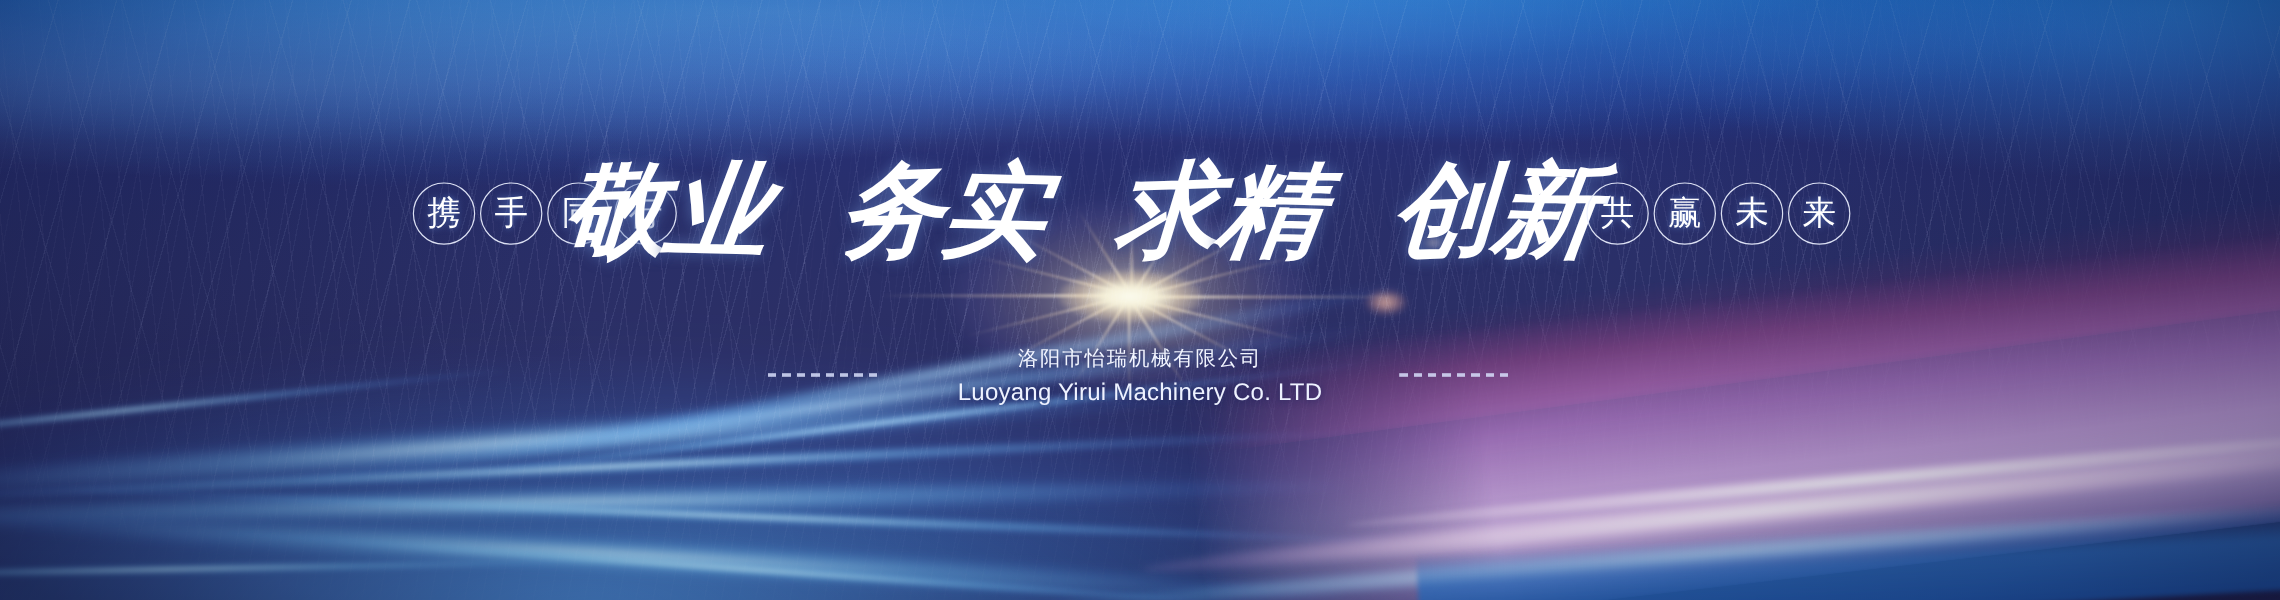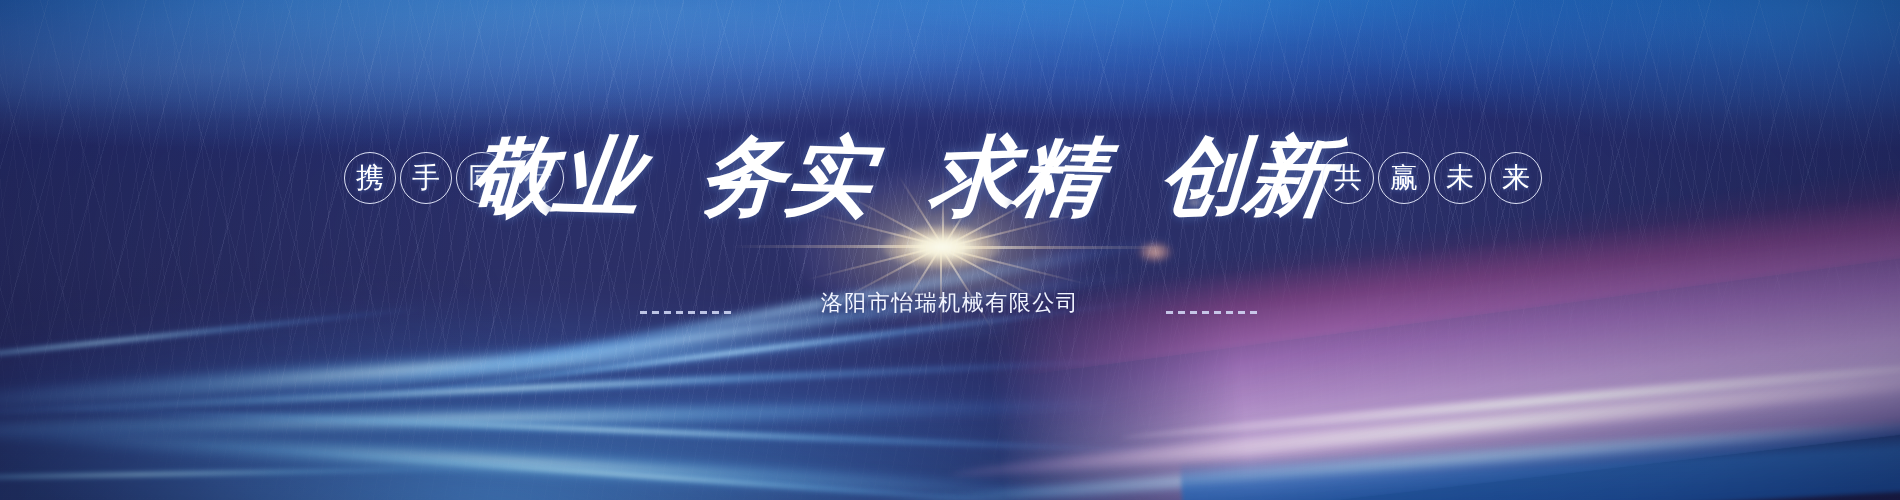--- a/index.html
+++ b/index.html
@@ -199,21 +199,21 @@
     transform:skewX(-5deg) rotate(-2deg);
   }
   .cal.b{transform:skewX(-6deg) rotate(1.5deg);}
 
   #company{
     position:absolute;left:0;right:0;top:288px;
     display:flex;align-items:center;justify-content:center;gap:0;
     flex-direction:column;
   }
   #company-cn{
-    color:#f2f5ff;font-size:22px;letter-spacing:1.5px;
+    color:#f2f5ff;font-size:17px;letter-spacing:1.5px;
     font-family:"DejaVu Sans","Liberation Sans",sans-serif;
     text-shadow:0 1px 6px rgba(20,30,90,.75);
     line-height:1.35;
   }
   #company-en{
     color:#eef2ff;font-size:20px;letter-spacing:.2px;
     font-family:"Liberation Sans","DejaVu Sans",sans-serif;
     text-shadow:0 1px 6px rgba(20,30,90,.75);
     line-height:1.45;margin-top:2px;
   }
@@ -326,16 +326,17 @@
       <span class="circ">赢</span>
       <span class="circ">未</span>
       <span class="circ">来</span>
     </div>
 
     <div class="dash" id="dash-left"></div>
     <div class="dash" id="dash-right"></div>
 
     <div id="company">
       <div id="company-cn">洛阳市怡瑞机械有限公司</div>
+      <div id="company-en">Luoyang Yirui Machinery Co. LTD</div>
     </div>
 
   </div>
 </div>
 
 </body></html>

